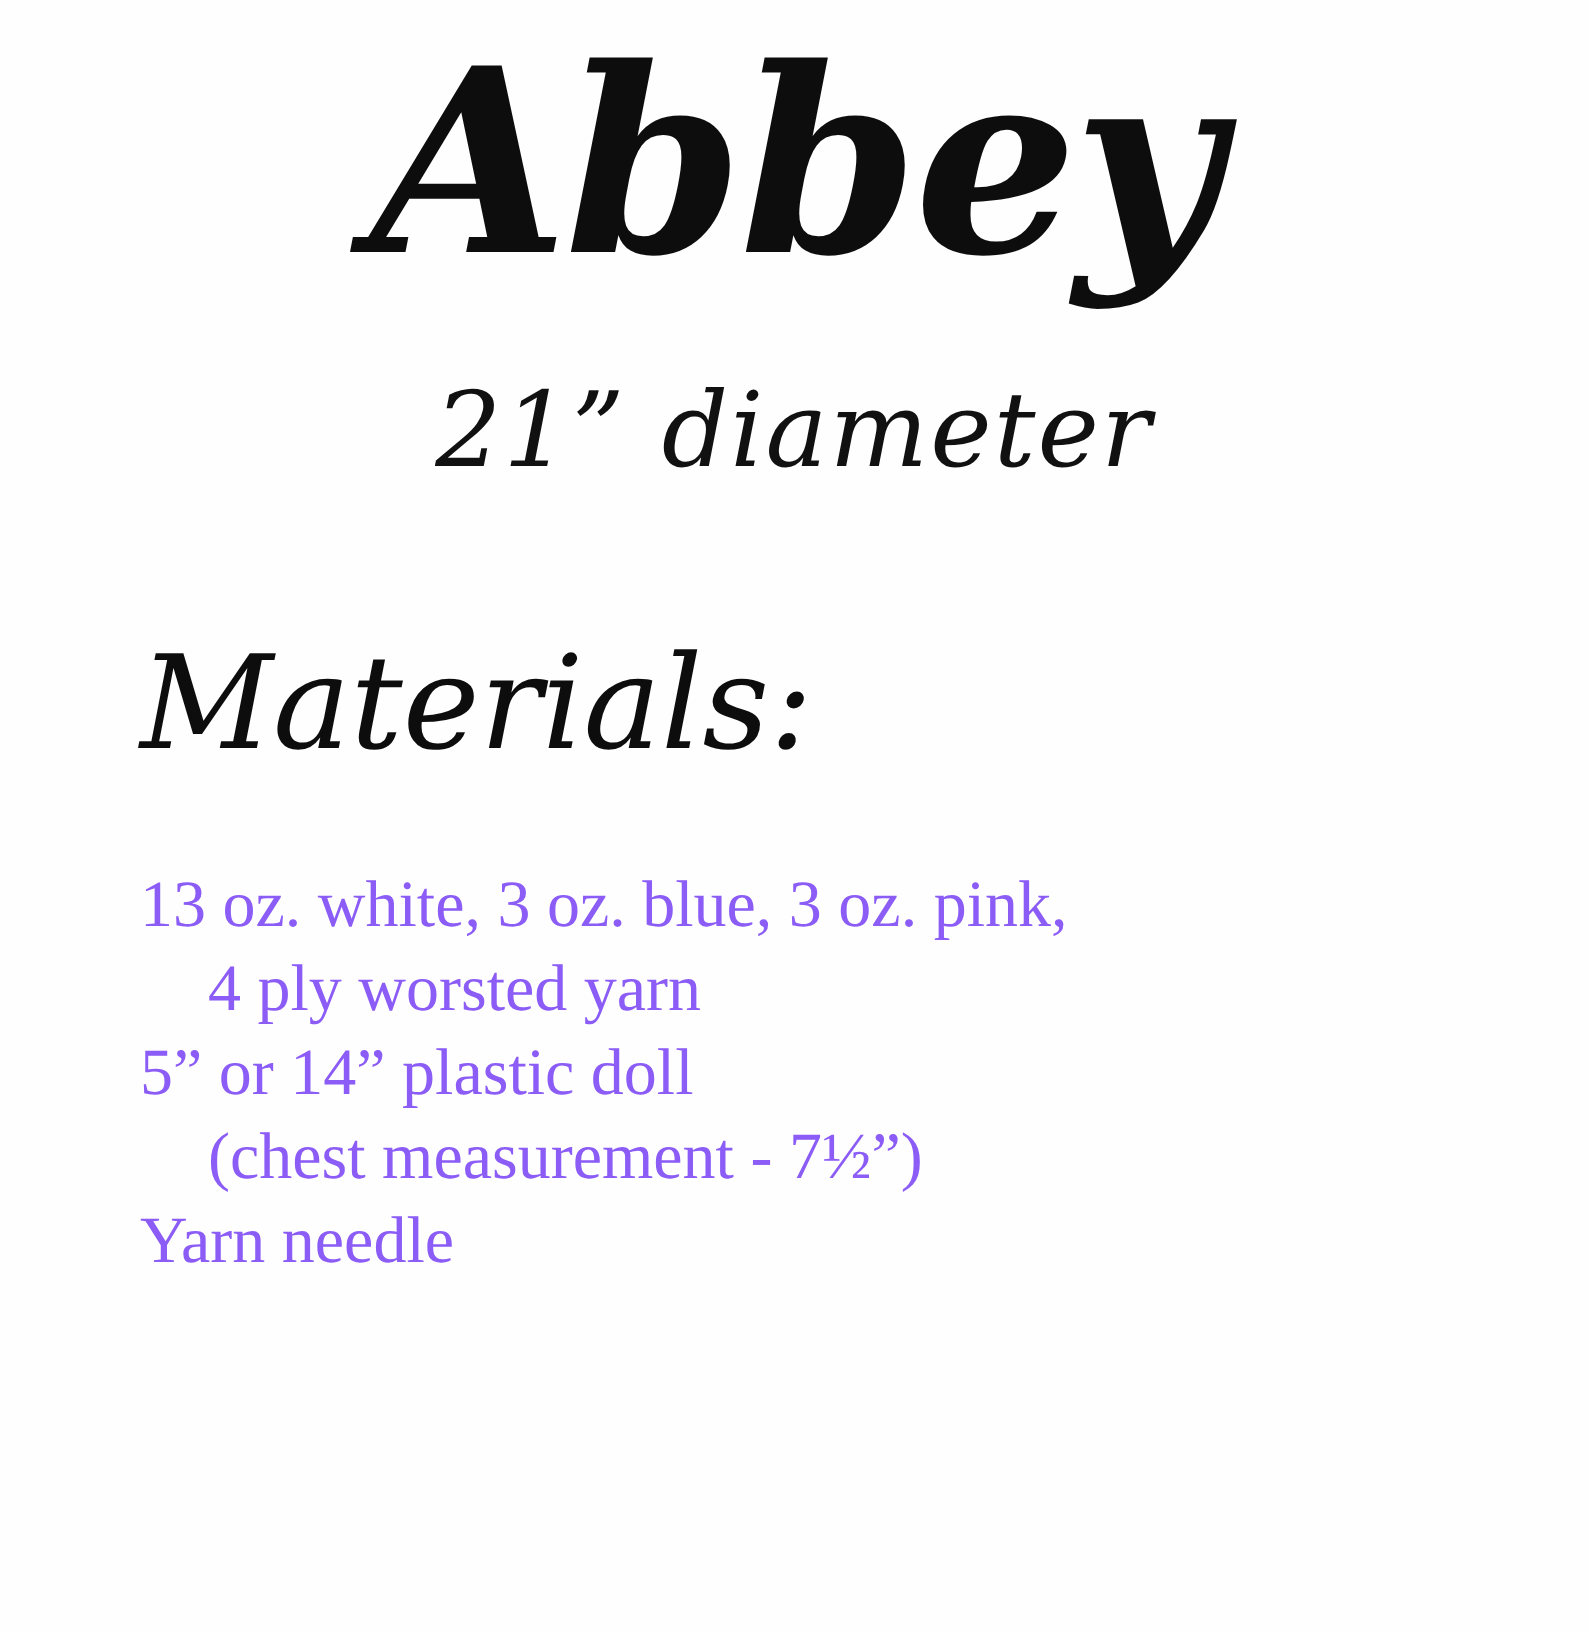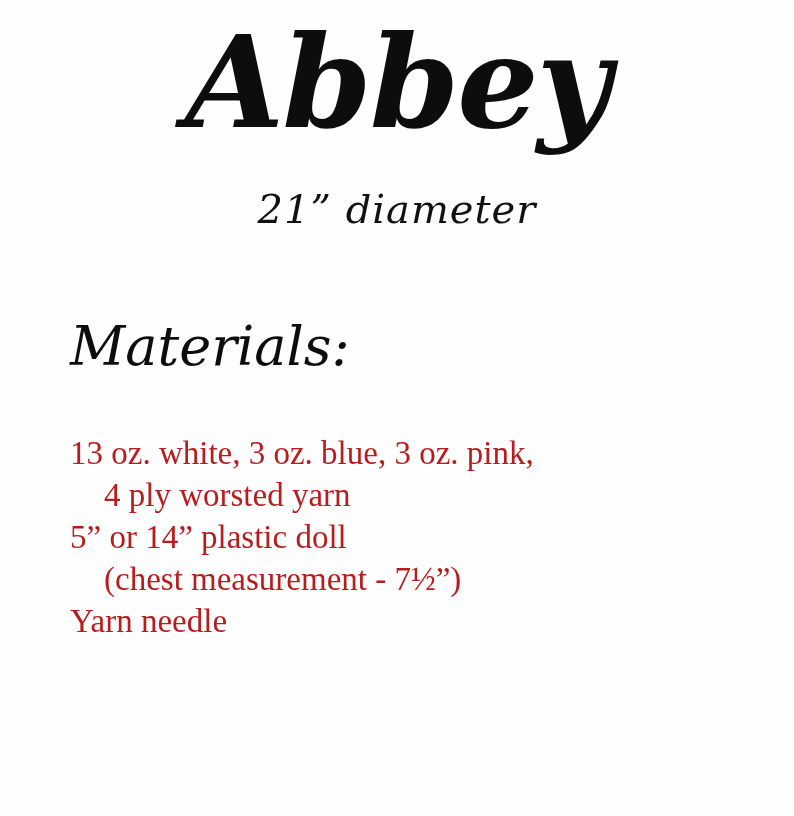--- a/index.html
+++ b/index.html
@@ -39,47 +39,47 @@
   }
 
   .subtitle {
     position: absolute;
     top: 186px;
     left: 0;
     width: 794px;
     text-align: center;
     font-family: "DejaVu Serif", serif;
     font-style: italic;
-    font-size: 40px;
+    font-size: 52px;
     letter-spacing: 1px;
     color: #111111;
   }
 
   
   .materials-heading {
     position: absolute;
     top: 315px;
     left: 70px;
     font-family: "DejaVu Serif", serif;
     font-style: italic;
-    font-size: 54px;
+    font-size: 65px;
     letter-spacing: 0px;
     color: #0d0d0d;
   }
 
   
   .materials-body {
     position: absolute;
     top: 432px;
     left: 70px;
     width: 660px;
     font-family: "Liberation Serif", serif;
     font-size: 33px;
     line-height: 42px;
-    color: #b91c1c;
+    color: #8b5cf6;
   }
   .materials-body .line {
     white-space: nowrap;
   }
   .indent-1 { padding-left: 34px; }
 </style>
 </head>
 <body>
 
 <div class="page">

